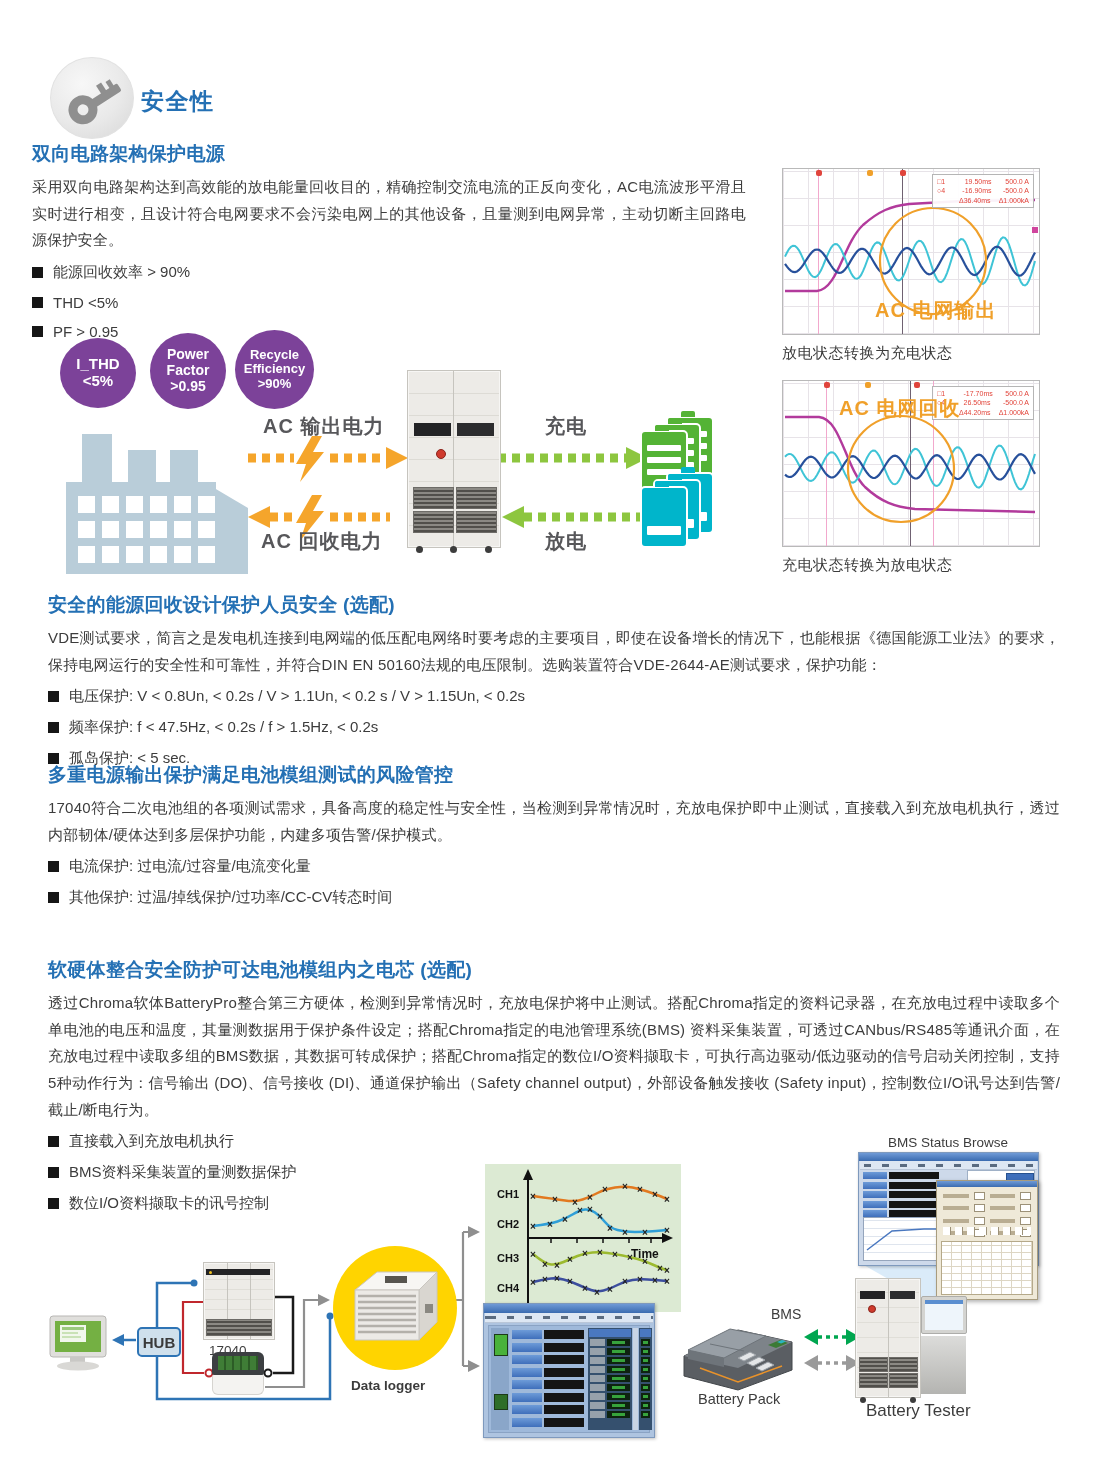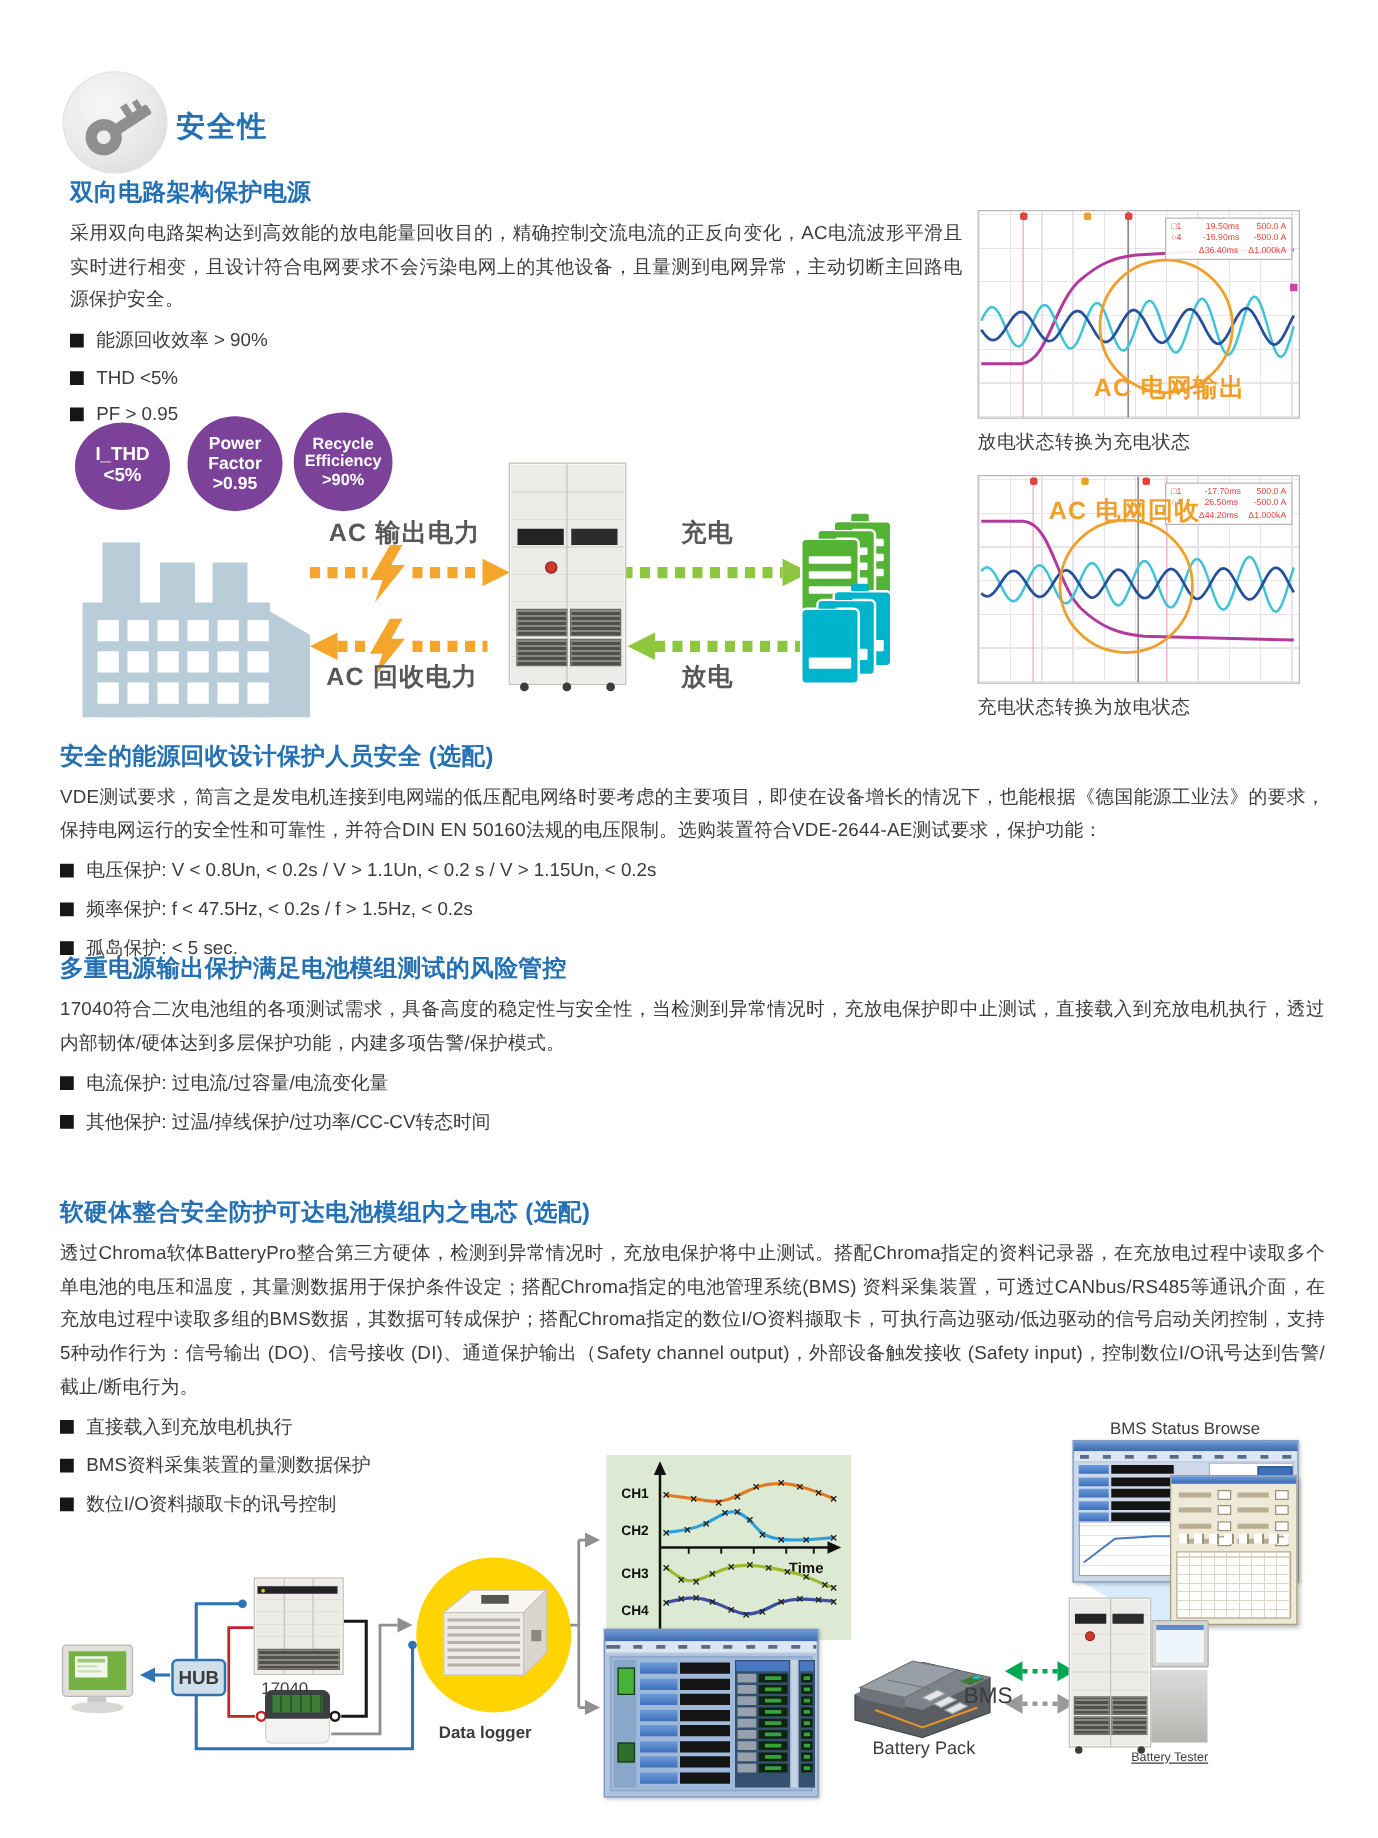--- a/index.html
+++ b/index.html
@@ -5,21 +5,21 @@
   html,body{margin:0;padding:0;background:#fff;}
   #page{position:relative;width:1102px;height:1470px;background:#fff;overflow:hidden;
         font-family:"Liberation Sans",sans-serif;color:#3f3f3f;}
   .abs{position:absolute;}
   
   .sec-title{font-size:19px;font-weight:700;color:#2470b4;margin:0 0 7px 0;letter-spacing:.3px;}
   .body-text{font-size:15px;line-height:1.78;text-align:justify;color:#3c3c3c;letter-spacing:.2px;}
   .bullets{margin-top:9px;}
   .bullet{display:flex;align-items:center;gap:10px;font-size:15px;color:#3c3c3c;margin:0 0 12px 0;}
   .sq{width:11px;height:11px;background:#161616;flex:none;}
-  #sec1{left:56px;top:141px;width:714px;}
+  #sec1{left:32px;top:141px;width:714px;}
   #sec2{left:48px;top:592px;width:1012px;}
   #sec3{left:48px;top:762px;width:1012px;}
   #sec4{left:48px;top:957px;width:1012px;}
   
   #keyicon{left:50px;top:57px;width:82px;height:80px;border-radius:50%;
            background:radial-gradient(circle at 38% 32%,#f7f7f7 0%,#e9e9e9 55%,#d6d6d6 100%);
            border:1px solid #e2e2e2;}
   #pagetitle{left:141px;top:86px;font-size:23px;font-weight:600;color:#2470b4;letter-spacing:1.5px;}
   
   .badge{position:absolute;border-radius:50%;background:#7c4299;color:#fff;display:flex;
@@ -72,23 +72,23 @@
   .scope-cap{position:absolute;font-size:15px;color:#3c3c3c;letter-spacing:.5px;}
   #cap1{left:782px;top:344px;} #cap2{left:782px;top:556px;}
   
   #hub{left:137px;top:1327px;width:40px;height:26px;background:#cfe0ec;border:2px solid #2e74b5;
        border-radius:5px;display:flex;align-items:center;justify-content:center;
        font-size:15px;font-weight:700;color:#3a3a3a;position:absolute;}
   .dlabel{position:absolute;font-size:13.5px;color:#3c3c3c;}
   #lbl-17040{left:209px;top:1343px;width:58px;text-align:left;}
   #lbl-datalogger{left:351px;top:1378px;font-weight:700;}
   #lbl-bmsbrowse{left:888px;top:1135px;}
-  #lbl-bms{left:771px;top:1306px;font-size:18px;margin-top:40px;}
+  #lbl-bms{left:771px;top:1306px;font-size:14px;}
   #lbl-pack{left:698px;top:1391px;font-size:14.5px;}
-  #lbl-tester{left:905px;top:1401px;font-size:10px;text-decoration:underline;}
+  #lbl-tester{left:866px;top:1401px;font-size:17px;}
   #dl-circle{left:333px;top:1246px;width:124px;height:124px;border-radius:50%;background:#ffd400;}
   #batmod{left:212px;top:1352px;width:52px;height:44px;}
   #batmod .top{height:23px;background:#3c3f42;border-radius:6px 6px 2px 2px;position:relative;}
   #batmod .top i{position:absolute;left:6px;top:4px;width:40px;height:14px;background:#3f7d36;
                  background-image:repeating-linear-gradient(90deg,transparent 0 6px,#2c5c26 6px 8px);}
   #batmod .bot{height:19px;background:#f4f3f1;border:1px solid #d6d4d0;border-top:none;border-radius:2px 2px 6px 6px;}
   #chart{left:485px;top:1164px;width:196px;height:148px;background:#dcead3;}
   
   #bp{left:483px;top:1303px;width:170px;height:133px;background:#aec4e0;border:1px solid #7e99bd;
       box-shadow:1px 1px 3px rgba(0,0,0,.25);}

